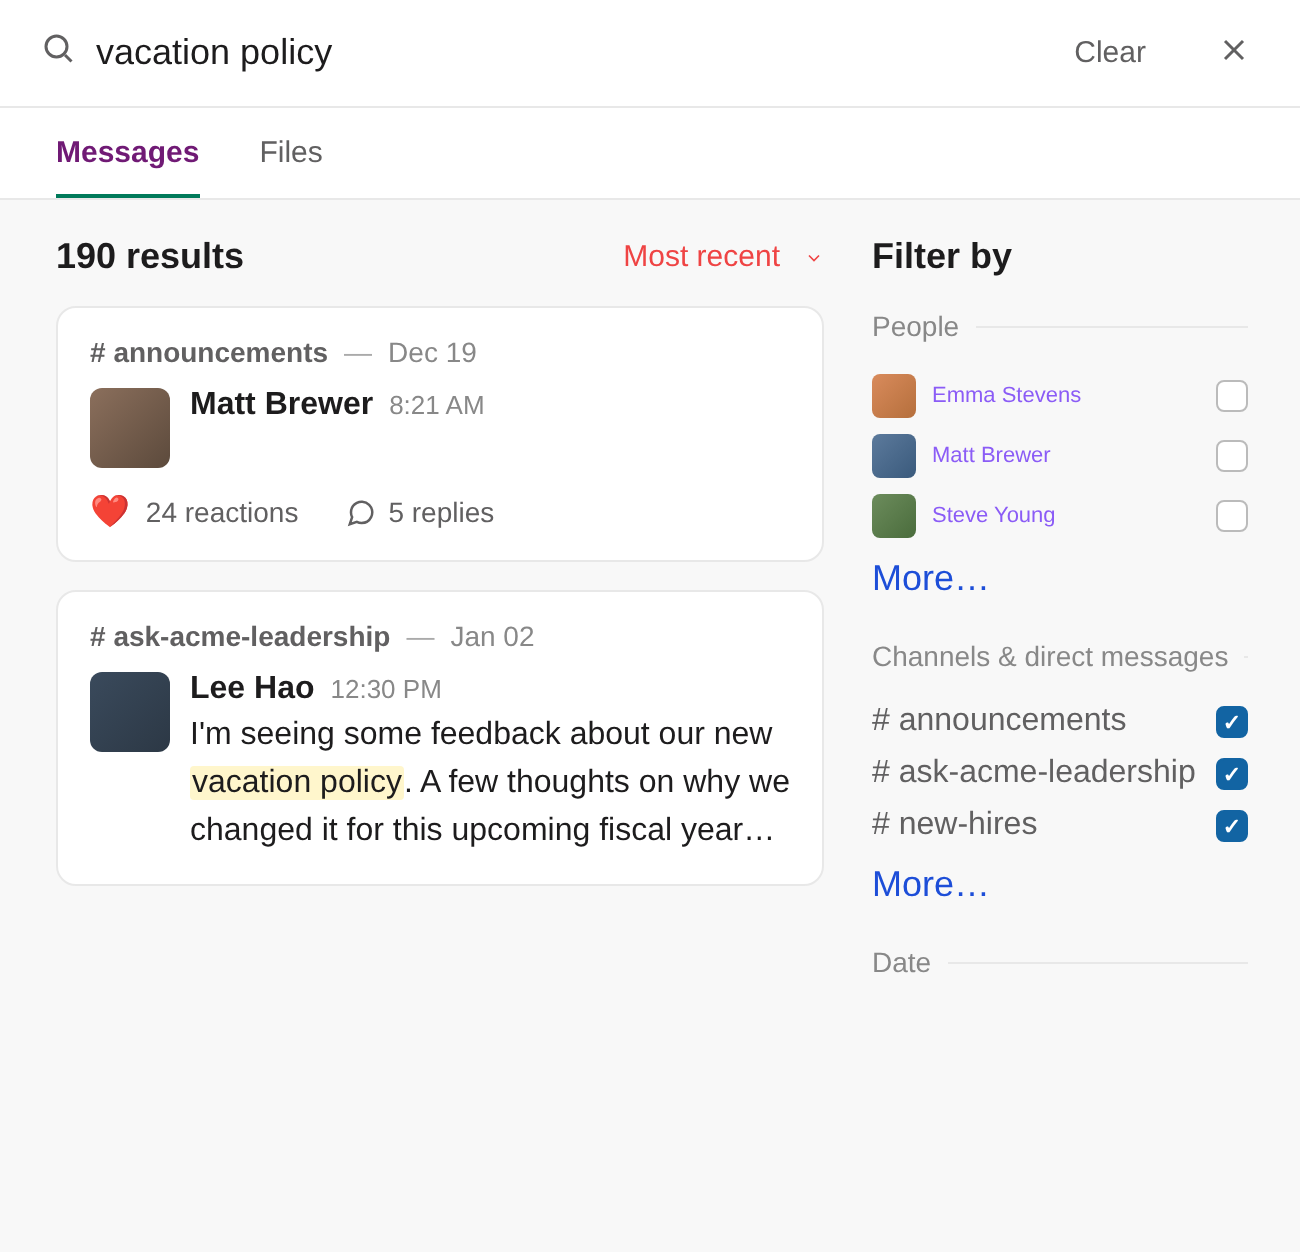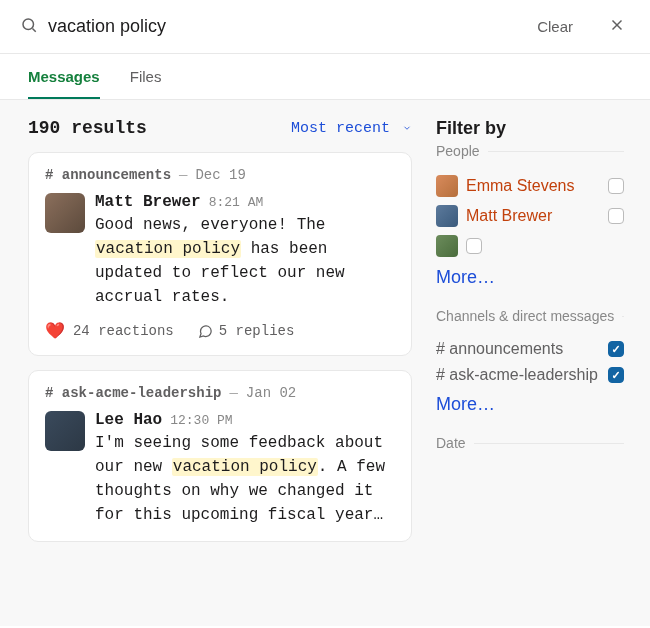--- a/index.html
+++ b/index.html
@@ -4,57 +4,57 @@
 <style>
 * { margin: 0; padding: 0; box-sizing: border-box; }
 body { font-family: -apple-system, BlinkMacSystemFont, "Segoe UI", Helvetica, Arial, sans-serif; background: #fff; width: 650px; height: 628px; overflow: hidden; color: #1d1c1d; }
 .search-bar { display: flex; align-items: center; padding: 8px 20px; border-bottom: 1px solid #e8e8e8; height: 54px; }
 .search-icon { color: #616061; margin-right: 10px; }
 .search-input { flex: 1; border: none; font-size: 18px; outline: none; color: #1d1c1d; }
 .clear-btn { color: #616061; font-size: 15px; background: none; border: none; cursor: pointer; margin-right: 31px; }
 .close-btn { color: #616061; background: none; border: none; cursor: pointer; padding: 4px; }
 .tabs { display: flex; padding: 0 28px; border-bottom: 1px solid #e8e8e8; gap: 30px; }
 .tab { padding: 14px 0 12px; font-size: 15px; color: #616061; cursor: pointer; border-bottom: 2px solid transparent; }
-.tab.active { color: #15803d; font-weight: 700; border-bottom-color: #007a5a; }
+.tab.active { color: #701a75; font-weight: 700; border-bottom-color: #007a5a; }
 .content { display: flex; background: #f8f8f8; height: calc(628px - 54px - 48px); }
-.main { flex: 1; padding: 18px 16px 18px 28px; overflow-y: auto; font-family: Liberation Mono, monospace; }
+.main { flex: 1; padding: 18px 16px 18px 28px; overflow-y: auto; }
 .sidebar { width: 222px; padding: 18px 26px 18px 8px; overflow-y: auto; }
 .results-header { display: flex; justify-content: space-between; align-items: center; margin-bottom: 14px; }
 .results-count { font-size: 18px; font-weight: 700; }
-.sort { display: flex; align-items: center; gap: 12px; color: #1d4ed8; font-size: 15px; cursor: pointer; }
+.sort { display: flex; align-items: center; gap: 12px; color: #ef4444; font-size: 15px; cursor: pointer; }
 .card { background: #fff; border: 1px solid #e8e8e8; border-radius: 10px; padding: 14px 16px; margin-bottom: 14px; }
 .card-head { display: flex; align-items: center; gap: 8px; font-size: 14px; margin-bottom: 10px; }
 .chan { color: #616061; font-weight: 600; }
 .chan::before { content: "# "; }
 .sep { color: #aaa; }
 .dt { color: #888; }
 .msg { display: flex; gap: 10px; }
 .avatar { width: 40px; height: 40px; border-radius: 6px; display: flex; align-items: center; justify-content: center; color: #fff; font-weight: 700; flex-shrink: 0; }
 .av1 { background: linear-gradient(135deg, #8b6f5c, #5c4a3c); }
 .av2 { background: linear-gradient(135deg, #3a4a5c, #2c3845); }
 .msg-body { flex: 1; }
 .msg-head { display: flex; align-items: baseline; gap: 8px; margin-bottom: 2px; }
 .uname { font-weight: 800; font-size: 16px; }
 .ts { font-size: 13px; color: #888; }
 .msg-text { font-size: 16px; line-height: 1.5; color: #1d1c1d; }
 .hl { background: #fff6cc; border-radius: 2px; padding: 0 1px; }
 .card-foot { display: flex; align-items: center; gap: 24px; margin-top: 12px; font-size: 14px; color: #616061; }
 .react { display: flex; align-items: center; gap: 8px; }
 .heart { font-size: 16px; }
 .replies { display: flex; align-items: center; gap: 6px; }
-.filter-title { font-size: 18px; font-weight: 700; margin-bottom: 4px; }
+.filter-title { font-size: 18px; font-weight: 700; margin-bottom: 16px; }
 .filter-section { margin-bottom: 20px; }
 .section-label { font-size: 14px; color: #888; display: flex; align-items: center; gap: 8px; margin-bottom: 12px; }
 .section-label::after { content: ""; flex: 1; height: 1px; background: #e8e8e8; }
 .filter-row { display: flex; align-items: center; gap: 8px; padding: 4px 0; cursor: pointer; }
 .filter-row .mini-av { width: 22px; height: 22px; border-radius: 4px; flex-shrink: 0; }
 .ma1 { background: linear-gradient(135deg, #d98b5c, #b56f3c); }
 .ma2 { background: linear-gradient(135deg, #5c7a9c, #3a5a7c); }
 .ma3 { background: linear-gradient(135deg, #6c8c5c, #4a6c3c); }
-.filter-label { flex: 1; font-size: 16px; color: #c2410c; }
+.filter-label { flex: 1; font-size: 11px; color: #8b5cf6; }
 .filter-hash { flex: 1; font-size: 16px; color: #616061; }
 .filter-hash::before { content: "# "; }
 .cbx { width: 16px; height: 16px; border: 1px solid #bbb; border-radius: 4px; background: #fff; flex-shrink: 0; }
 .cbx.checked { background: #1264a3; border-color: #1264a3; display: flex; align-items: center; justify-content: center; }
 .cbx.checked::after { content: "✓"; color: #fff; font-size: 11px; font-weight: 700; }
 .more-link { color: #1d4ed8; font-size: 18px; cursor: pointer; margin-top: 6px; display: inline-block; }
 </style>
 </head>
 <body>
 
@@ -98,21 +98,20 @@
         <span class="sep">—</span>
         <span class="dt">Dec 19</span>
       </div>
       <div class="msg">
         <div class="avatar av1"></div>
         <div class="msg-body">
           <div class="msg-head">
             <span class="uname">Matt Brewer</span>
             <span class="ts">8:21 AM</span>
           </div>
-          <div class="msg-text"><span>Good news, everyone! The </span><span class="hl">vacation policy</span><span> has been updated to reflect our new accrual rates.</span></div>
         </div>
       </div>
       <div class="card-foot">
         <div class="react">
           <span class="heart">❤️</span>
           <span>24 reactions</span>
         </div>
         <div class="replies">
           <svg width="15" height="15" viewBox="0 0 24 24" fill="none" stroke="currentColor" stroke-width="2">
               <path d="M21 11.5a8.38 8.38 0 0 1-.9 3.8 8.5 8.5 0 0 1-7.6 4.7 8.38 8.38 0 0 1-3.8-.9L3 21l1.9-5.7a8.38 8.38 0 0 1-.9-3.8 8.5 8.5 0 0 1 4.7-7.6 8.38 8.38 0 0 1 3.8-.9h.5a8.48 8.48 0 0 1 8 8v.5z"></path>
@@ -153,37 +152,42 @@
         <div class="filter-label">Emma Stevens</div>
         <div class="cbx"></div>
       </div>
       <div class="filter-row">
         <div class="mini-av ma2"></div>
         <div class="filter-label">Matt Brewer</div>
         <div class="cbx"></div>
       </div>
       <div class="filter-row">
         <div class="mini-av ma3"></div>
+        <div class="filter-label">Steve Young</div>
         <div class="cbx"></div>
       </div>
       <span class="more-link">More…</span>
     </div>
 
     <div class="filter-section">
       <div class="section-label">
           <span>Channels &amp; direct messages</span>
         </div>
       <div class="filter-row">
         <div class="filter-hash">announcements</div>
         <div class="cbx checked"></div>
       </div>
       <div class="filter-row">
         <div class="filter-hash">ask-acme-leadership</div>
         <div class="cbx checked"></div>
       </div>
+      <div class="filter-row">
+        <div class="filter-hash">new-hires</div>
+        <div class="cbx checked"></div>
+      </div>
       <span class="more-link">More…</span>
     </div>
 
     <div class="filter-section">
       <div class="section-label">
           <span>Date</span>
         </div>
     </div>
   </div>
 </div>

